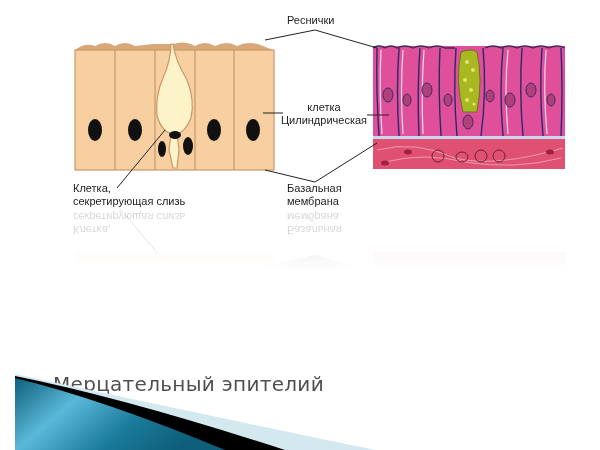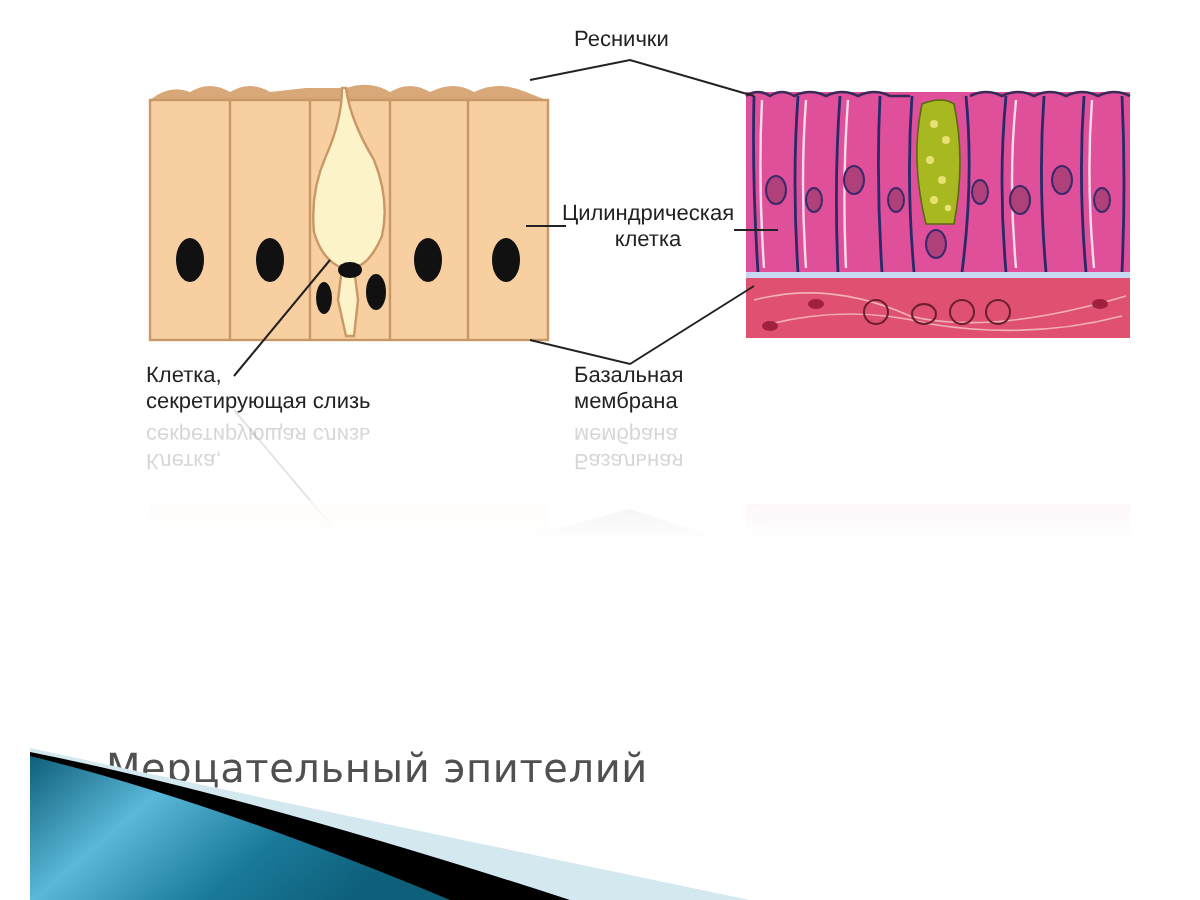--- a/index.html
+++ b/index.html
@@ -139,22 +139,22 @@
         <rect x="358" y="252" width="192" height="18" fill="#e05070"></rect>
         <path d="M102 205 L150 262" stroke="#222" stroke-width="1"></path>
         <path d="M250 268 L300 255 L362 275" stroke="#222" stroke-width="1"></path>
       </g>
       <rect x="0" y="250" width="600" height="20" fill="url(#refl)"></rect>
     </svg>
 
     
     <div class="label" style="left:272px; top:14px;">Реснички</div>
     <div class="label center" style="left:262px; top:101px; width:94px;">
+      <div>клетка</div>
       <div>Цилиндрическая</div>
-      <div>клетка</div>
     </div>
     <div class="label" style="left:58px; top:182px;">
       <div>Клетка,</div>
       <div>секретирующая слизь</div>
     </div>
     <div class="label" style="left:272px; top:182px;">
       <div>Базальная</div>
       <div>мембрана</div>
     </div>
 

